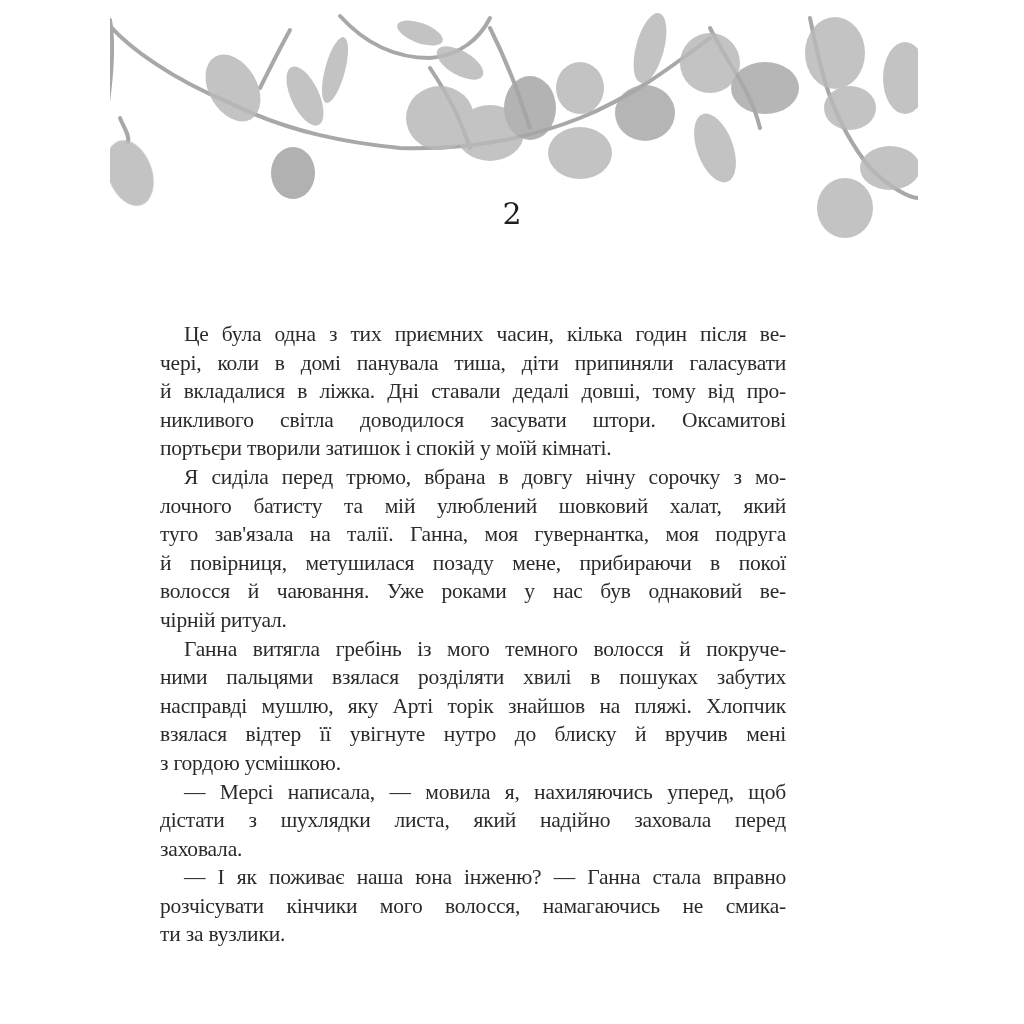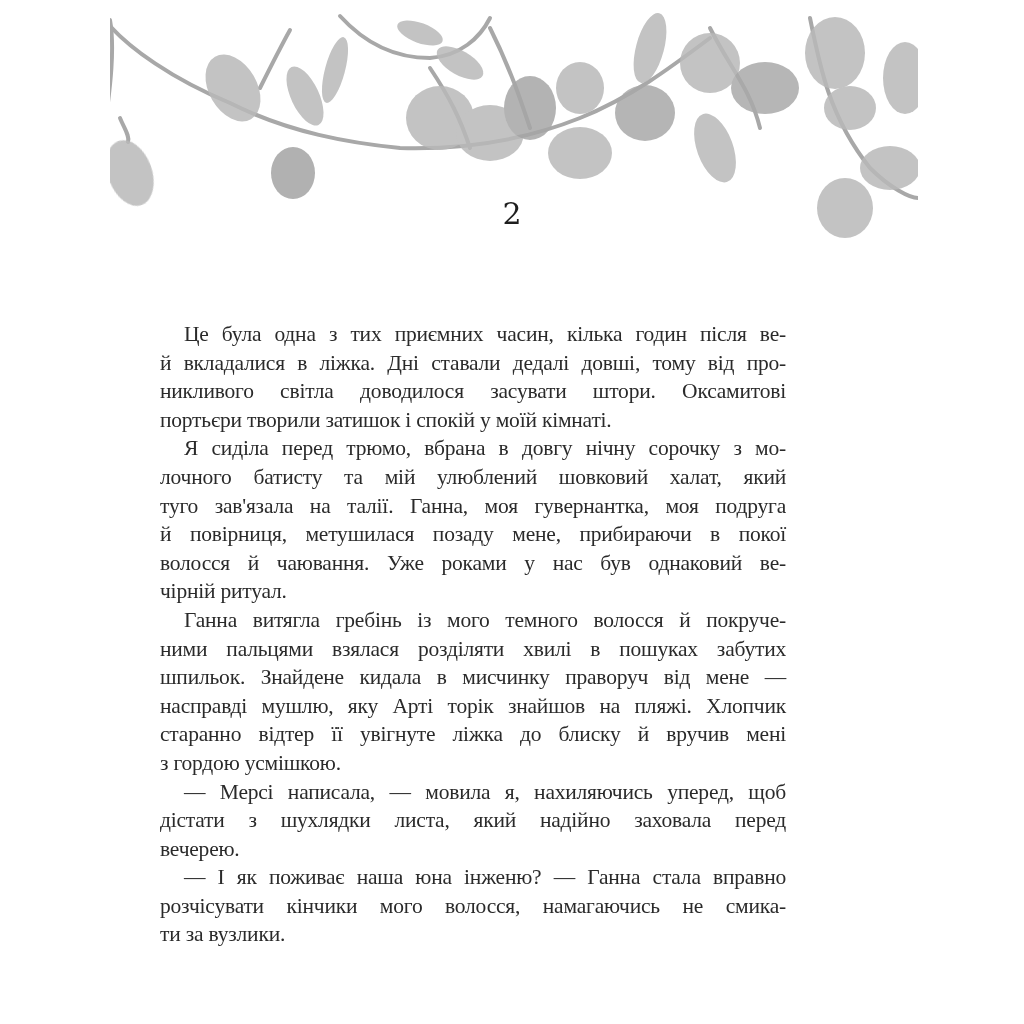--- a/index.html
+++ b/index.html
@@ -59,35 +59,35 @@
       <ellipse cx="795" cy="70" rx="22" ry="36"></ellipse>
       <ellipse cx="780" cy="160" rx="30" ry="22"></ellipse>
       <ellipse cx="735" cy="200" rx="28" ry="30"></ellipse>
     </g>
   </svg>
 
   <div class="chapter-num">2</div>
 
   <div class="text" id="text-body">
       <span class="line indent">Це була одна з тих приємних часин, кілька годин після ве-</span>
+      <span class="line">чері, коли в домі панувала тиша, діти припиняли галасувати</span>
       <span class="line">й вкладалися в ліжка. Дні ставали дедалі довші, тому від про-</span>
       <span class="line">никливого світла доводилося засувати штори. Оксамитові</span>
       <span class="line last">портьєри творили затишок і спокій у моїй кімнаті.</span>
       <span class="line indent">Я сиділа перед трюмо, вбрана в довгу нічну сорочку з мо-</span>
       <span class="line">лочного батисту та мій улюблений шовковий халат, який</span>
       <span class="line">туго зав'язала на талії. Ганна, моя гувернантка, моя подруга</span>
       <span class="line">й повірниця, метушилася позаду мене, прибираючи в покої</span>
       <span class="line">волосся й чаювання. Уже роками у нас був однаковий ве-</span>
       <span class="line last">чірній ритуал.</span>
       <span class="line indent">Ганна витягла гребінь із мого темного волосся й покруче-</span>
       <span class="line">ними пальцями взялася розділяти хвилі в пошуках забутих</span>
-      <span class="line">шпильок. Знайдене кидала в мисчинку праворуч від мене —</span>
       <span class="line">насправді мушлю, яку Арті торік знайшов на пляжі. Хлопчик</span>
-      <span class="line">старанно відтер її увігнуте ліжка до блиску й вручив мені</span>
+      <span class="line">взялася відтер її увігнуте нутро до блиску й вручив мені</span>
       <span class="line last">з гордою усмішкою.</span>
       <span class="line indent">— Мерсі написала, — мовила я, нахиляючись уперед, щоб</span>
       <span class="line">дістати з шухлядки листа, який надійно заховала перед</span>
-      <span class="line last">вечерею.</span>
+      <span class="line last">заховала.</span>
       <span class="line indent">— І як поживає наша юна інженю? — Ганна стала вправно</span>
       <span class="line">розчісувати кінчики мого волосся, намагаючись не смика-</span>
       <span class="line last">ти за вузлики.</span>
     </div>
 </div>
 
 </body></html>

